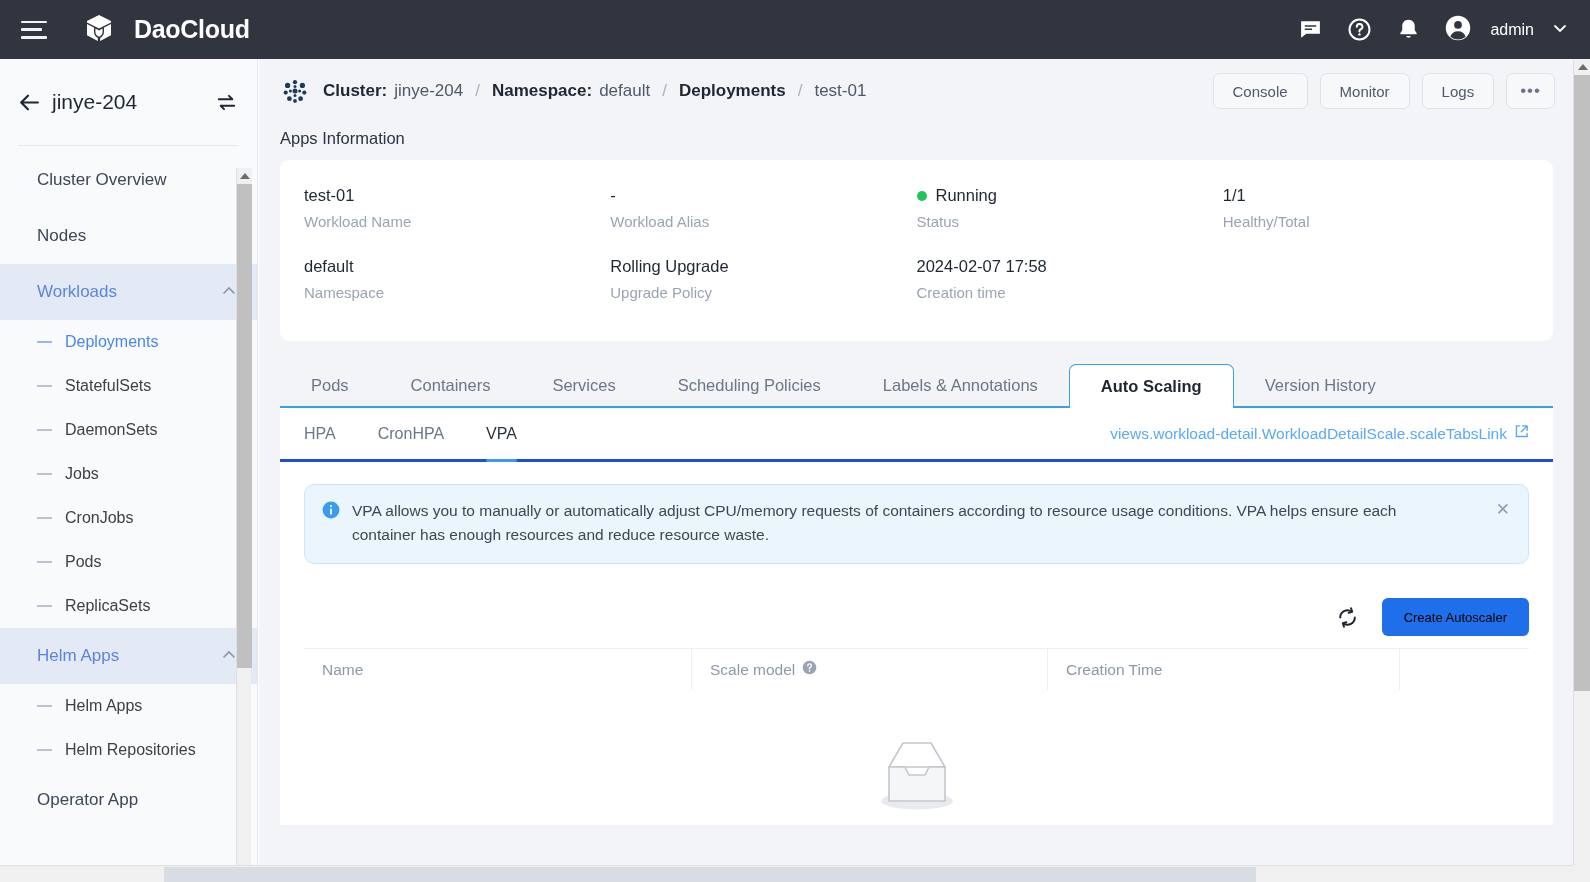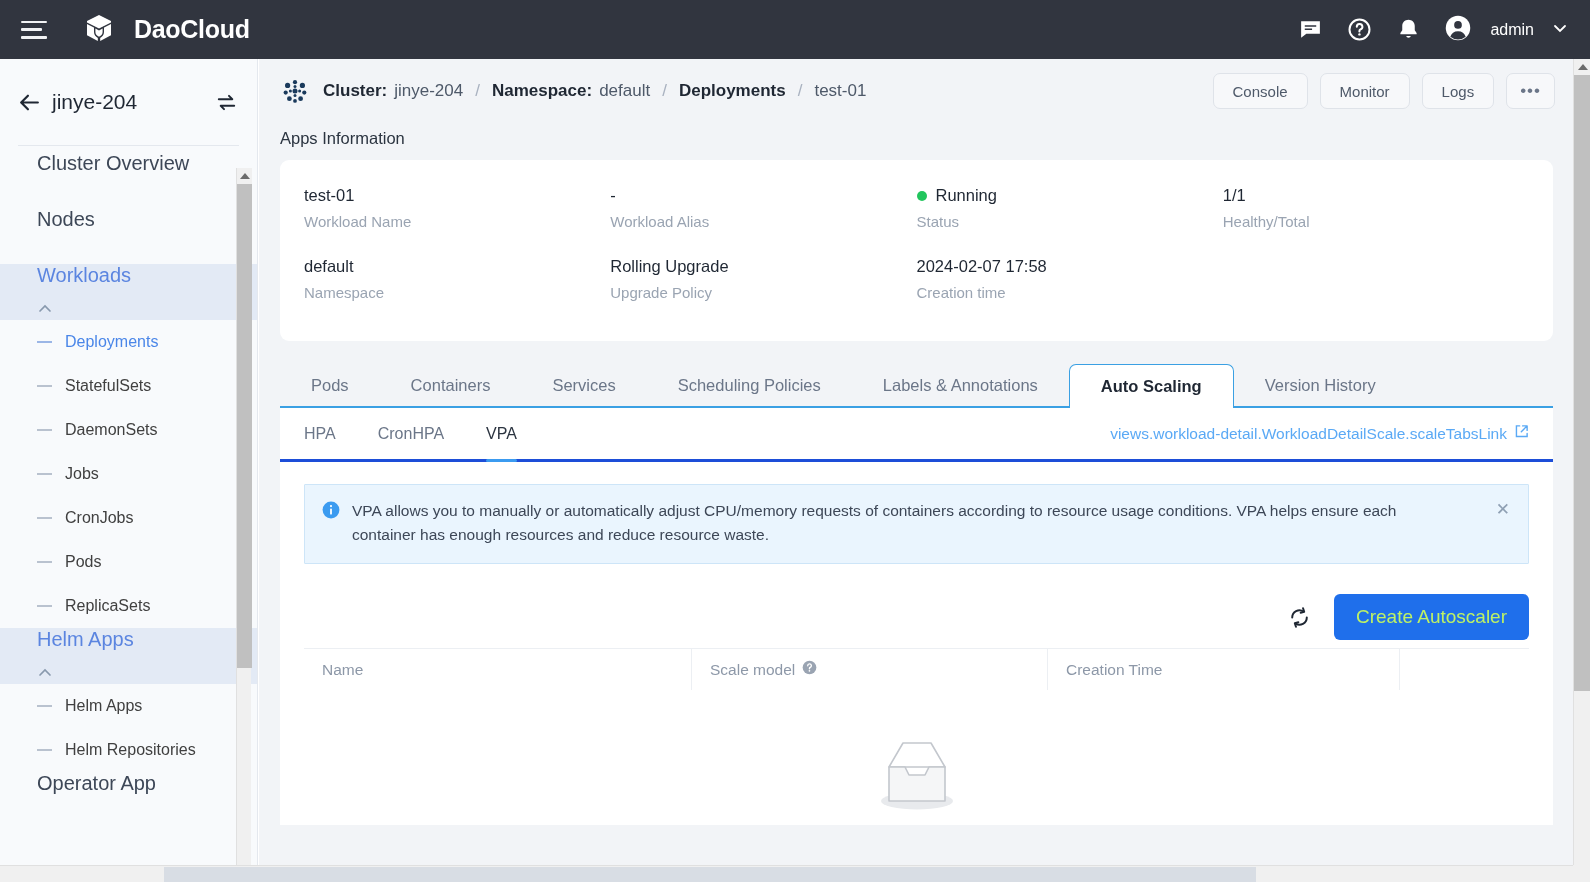--- a/index.html
+++ b/index.html
@@ -40,25 +40,25 @@
   .sb-back { width:30px; height:30px; display:flex; align-items:center; justify-content:center; cursor:pointer; }
   .sb-title { font-size: 21px; color:#1f2733; margin-left: 8px; }
   .sb-swap { margin-left:auto; width:26px; height:26px; display:flex; align-items:center; justify-content:center; cursor:pointer; }
 
   .sb-divider { height:1px; background:#e4e8ee; margin: 0 18px 0 18px; }
 
   .sb-scroll { position:relative; height: 737px; }
   .sb-list { padding-top: 6px; }
 
   .sb-item {
-    height: 56px; display:flex; 
-    padding-left: 37px; font-size: 20px; color:#3d4757; cursor:pointer;
+    height: 56px; display:flex; align-items:center;
+    padding-left: 37px; font-size: 17px; color:#3d4757; cursor:pointer;
     padding-right: 30px;
   }
-  .sb-item.group { color:#5b85e0; background:#e3eaf5; justify-content:space-between; padding-right:20px;flex-direction:column; }
+  .sb-item.group { color:#5b85e0; background:#e3eaf5; justify-content:space-between; padding-right:20px; }
   .sb-item.group .chev { color:#8899ad; font-size:13px; }
   .sb-sub { height: 44px; display:flex; align-items:center; padding-left: 37px; font-size:16px; color:#404040; cursor:pointer; }
   .sb-sub .dash { display:inline-block; width:15px; height:2px; background:#b9c2cf; margin-right:13px; }
   .sb-sub.active { color:#4a86e8; }
   .sb-sub.active .dash { background:#9bb6e6; }
 
   
   .sb-track {
     position:absolute; top:22px; right:6px; width:15px; height: 715px;
     background:#f0f0f0; border-left:1px solid #e0e0e0;
@@ -120,30 +120,30 @@
   .panel { margin: 0 20px 0 21px; background:#ffffff; height: 417px; overflow:hidden; }
 
   .subtabs { height: 54px; display:flex; align-items:center; padding: 0 24px; border-bottom:3px solid #1d4ed8; position:relative; }
   .subtab { font-size: 16px; color:#6b7688; margin-right: 42px; cursor:pointer; position:relative; height:54px; display:flex; align-items:center; }
   .subtab.active { color:#2b3440; }
   .subtab.active::after { content:""; position:absolute; left:0; right:0; bottom:-1px; height:3px; background:#3b9bf0; border-radius:2px; }
   .scalelink { margin-left:auto; font-size:15.5px; color:#5aa9f5; display:flex; align-items:center; gap:7px; cursor:pointer; }
 
   .infobox {
     margin: 22px 24px 0 24px; background:#eaf5fe; border:1px solid #cde5f8;
-    border-radius: 1px; padding: 14px 18px 16px 17px; display:flex; gap: 12px;
+    border-radius: 10px; padding: 14px 18px 16px 17px; display:flex; gap: 12px;
   }
   .infobox-txt { font-size: 15.5px; color:#3d4757; line-height: 1.55; max-width: 1045px; }
   .infobox-close { margin-left:auto; color:#8fa0b4; font-size:17px; cursor:pointer; line-height:1; padding-top:2px; }
 
   .tbl-toolbar { height: 62px; margin: 22px 24px 0 24px; display:flex; align-items:center; justify-content:flex-end; gap: 21px; }
   .refresh-ico { width:26px; height:26px; cursor:pointer; display:flex; align-items:center; justify-content:center; }
   .btn-primary {
-    height: 46px; padding: 0 22px; background:#1f6feb; color:#bef264; border:none; border-radius:6px;
-    font-size: 19px; cursor:pointer; font-family:"Liberation Sans", sans-serif;
+    height: 38px; padding: 0 22px; background:#1f6feb; color:#000000; border:none; border-radius:6px;
+    font-size: 13px; cursor:pointer; font-family:"Liberation Sans", sans-serif;
   }
 
   .tbl { margin: 0 24px 0 24px; border-top:1px solid #eceff3; }
   .tbl-head { display:flex; height: 41px; align-items:center; }
   .th { font-size: 15.5px; color:#8d98a8; padding-left: 18px; height:41px; display:flex; align-items:center; gap:7px; border-right:1px solid #eceff3; }
   .th:last-child { border-right:none; }
   .th.c1 { width: 388px; } .th.c2 { width: 356px; } .th.c3 { width: 352px; } .th.c4 { flex:1; }
 
   .empty { padding-top: 41px; display:flex; flex-direction:column; align-items:center; }
 

